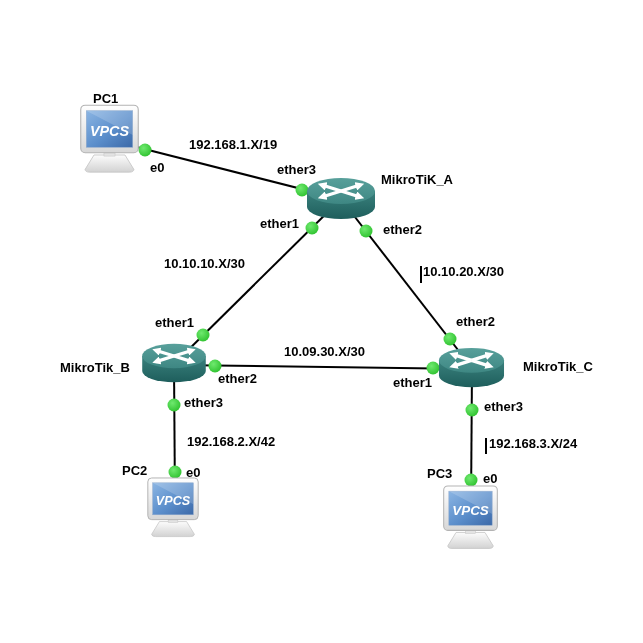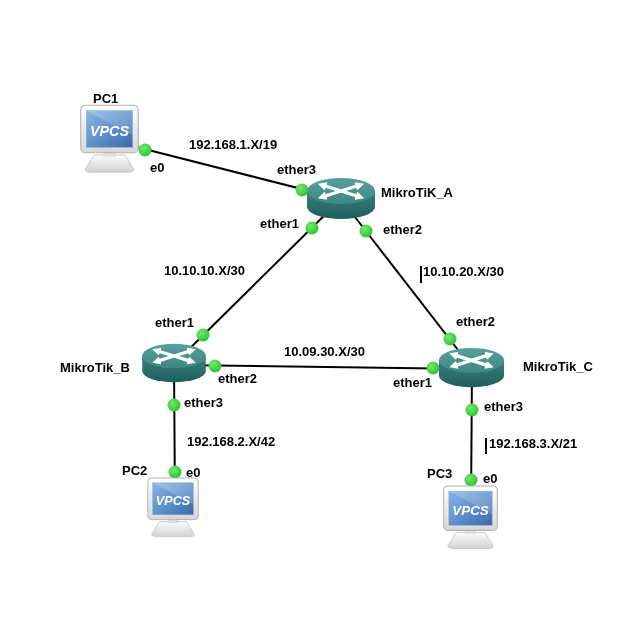--- a/index.html
+++ b/index.html
@@ -144,41 +144,41 @@
       <path d="M19,46 L47,46 L55,59 Q55,61.5 51,61.5 L15,61.5 Q11,61.5 11,59 Z" fill="url(#baseG)" stroke="#c6c6c6" stroke-width="0.8"></path>
       <rect x="28" y="42" width="10" height="5" fill="#e3e3e3" stroke="#c6c6c6" stroke-width="0.5"></rect>
       <rect x="7" y="1" width="52" height="43" rx="4" fill="url(#monG)" stroke="#b3b3b3" stroke-width="1"></rect>
       <rect x="12" y="6" width="42" height="33" fill="url(#screenG)" stroke="#8ea9cc" stroke-width="0.5"></rect>
       <path d="M12,6 L54,6 L54,28 Z" fill="#ffffff" opacity="0.18"></path>
       <text x="33" y="29" text-anchor="middle" font-family="Liberation Sans, sans-serif" font-weight="bold" font-size="13" fill="#ffffff">VPCS</text>
     </svg>
   </div>
 
   <div class="lbl" style="left:93px;top:92px">PC1</div>
-  <div class="lbl" style="left:381px;top:186px">MikroTiK_A</div>
+  <div class="lbl" style="left:381px;top:173px">MikroTiK_A</div>
   <div class="lbl" style="left:60px;top:361px">MikroTik_B</div>
   <div class="lbl" style="left:523px;top:360px">MikroTik_C</div>
   <div class="lbl" style="left:122px;top:464px">PC2</div>
   <div class="lbl" style="left:427px;top:467px">PC3</div>
 
   <div class="lbl" style="left:150px;top:161px">e0</div>
   <div class="lbl" style="left:277px;top:163px">ether3</div>
   <div class="lbl" style="left:260px;top:217px">ether1</div>
   <div class="lbl" style="left:155px;top:316px">ether1</div>
   <div class="lbl" style="left:383px;top:223px">ether2</div>
   <div class="lbl" style="left:456px;top:315px">ether2</div>
   <div class="lbl" style="left:218px;top:372px">ether2</div>
   <div class="lbl" style="left:393px;top:376px">ether1</div>
   <div class="lbl" style="left:184px;top:396px">ether3</div>
   <div class="lbl" style="left:186px;top:466px">e0</div>
   <div class="lbl" style="left:484px;top:400px">ether3</div>
   <div class="lbl" style="left:483px;top:472px">e0</div>
 
   <div class="lbl" style="left:189px;top:138px">192.168.1.X/19</div>
-  <div class="lbl" style="left:164px;top:264px">10.10.10.X/30</div>
+  <div class="lbl" style="left:164px;top:257px">10.10.10.X/30</div>
   <div class="cursor-bar" style="left:420px;top:266px;height:17px"></div>
   <div class="lbl" style="left:423px;top:265px">10.10.20.X/30</div>
   <div class="lbl" style="left:284px;top:345px">10.09.30.X/30</div>
   <div class="lbl" style="left:187px;top:435px">192.168.2.X/42</div>
   <div class="cursor-bar" style="left:485px;top:438px;height:16px"></div>
-  <div class="lbl" style="left:489px;top:437px">192.168.3.X/21</div>
+  <div class="lbl" style="left:489px;top:437px">192.168.3.X/24</div>
 
 </div>
 
 </body></html>

